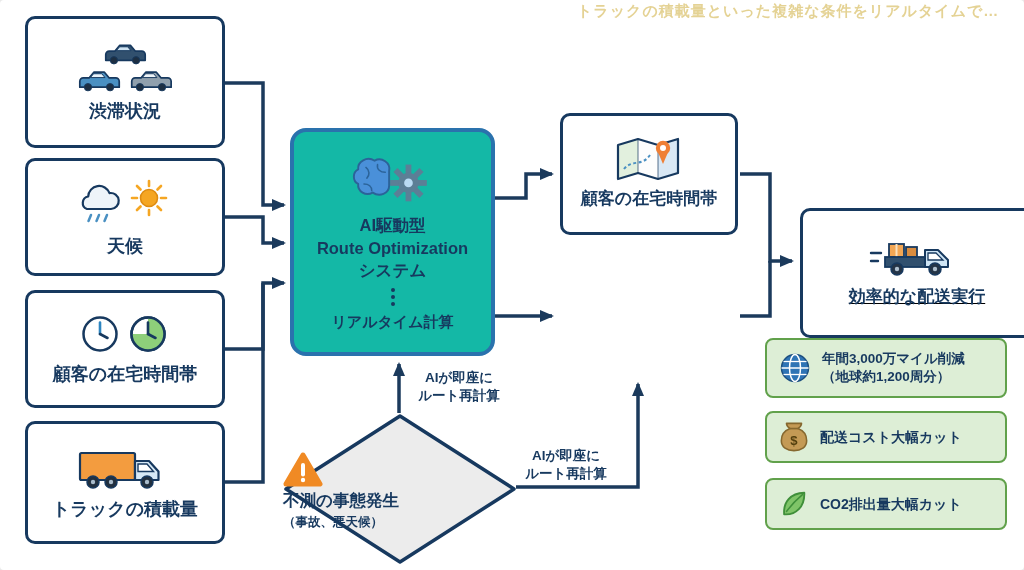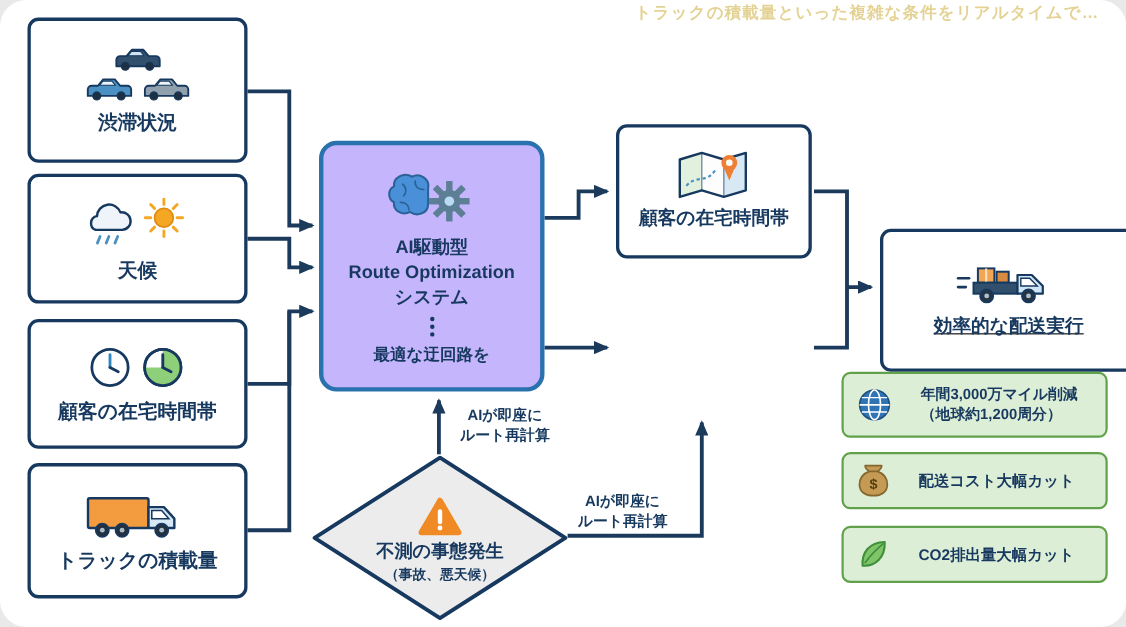--- a/index.html
+++ b/index.html
@@ -1,51 +1,51 @@
 <!DOCTYPE html>
 <html><head>
 <meta charset="utf-8">
 <style>
   html,body{margin:0;padding:0;background:#e9e9e9;}
   .canvas{
     position:relative;width:1024px;height:570px;background:#ffffff;
-    overflow:hidden;border-radius:24px;
+    overflow:hidden;border-radius:4px;
     font-family:"Liberation Sans","DejaVu Sans",sans-serif;
   }
   .watermark{
     position:absolute;top:2px;left:577px;font-size:15px;font-weight:bold;
     color:#cfae3d;opacity:0.55;letter-spacing:1px;white-space:nowrap;z-index:0;
   }
   .box{
     position:absolute;background:#fff;border:3px solid #17395f;border-radius:10px;
     box-sizing:border-box;display:flex;flex-direction:column;align-items:center;
     justify-content:center;gap:7px;z-index:2;
   }
   .label{font-weight:bold;color:#17395f;font-size:17px;text-align:center;line-height:1.3;}
   .input-box{left:25px;width:200px;}
   .input-box .label{font-size:18px;}
   .core-box{
-    left:290px;top:128px;width:205px;height:228px;background:#c4b5fd;
+    left:290px;top:128px;width:205px;height:228px;background:#14b8a6;
     border:4px solid #2a72ad;border-radius:16px;gap:4px;
   }
   .core-title{font-size:16.5px;line-height:1.35;}
   .core-sub{font-weight:bold;color:#17395f;font-size:15px;}
   .dots{display:flex;flex-direction:column;align-items:center;margin:1px 0;}
   .dots span{width:4px;height:4px;background:#17395f;border-radius:50%;margin:1.6px 0;display:block;}
   .out-box{left:560px;width:178px;}
   .result-box{left:800px;top:208px;width:234px;height:130px;text-decoration:underline;}
   .benefit{
     position:absolute;left:765px;width:242px;background:#ddeed6;border:2.5px solid #61a14b;
-    border-radius:8px;box-sizing:border-box;display:flex;align-items:center;gap:26px;
+    border-radius:8px;box-sizing:border-box;display:flex;align-items:center;gap:11px;
     padding:0 12px;z-index:2;
   }
   .btext{font-weight:bold;color:#17395f;font-size:13.5px;line-height:1.35;}
   .incident{position:absolute;left:283px;top:414px;width:234px;height:150px;z-index:2;}
   .incident-content{
-    position:absolute;inset:0;display:flex;flex-direction:column;align-items:center;
+    position:absolute;inset:0;display:flex;flex-direction:column;align-items:flex-start;
     justify-content:center;gap:2px;padding-top:4px;
   }
   .incident-title{font-weight:bold;color:#17395f;font-size:16.5px;}
   .incident-sub{font-weight:bold;color:#17395f;font-size:12.5px;}
   .arrow-label{
     position:absolute;z-index:3;font-weight:bold;color:#17395f;font-size:13.5px;
     line-height:1.35;text-align:center;
   }
   .arrows{position:absolute;inset:0;z-index:1;pointer-events:none;}
 </style>
@@ -172,21 +172,21 @@
     <div class="label core-title">
       <div>AI駆動型</div>
       <div>Route Optimization</div>
       <div>システム</div>
     </div>
     <div class="dots">
         <span></span>
         <span></span>
         <span></span>
       </div>
-    <div class="core-sub">最適な迂回路を</div>
+    <div class="core-sub">リアルタイム計算</div>
   </div>
 
   <div class="box out-box" style="top:113px;height:122px;">
     <svg width="66" height="44" viewBox="0 0 66 44">
       <polygon points="2,8 22,2 22,36 2,42" fill="#e2f0de"></polygon>
       <polygon points="22,2 42,8 42,42 22,36" fill="#fdfdfd"></polygon>
       <polygon points="42,8 62,2 62,36 42,42" fill="#d9e8f5"></polygon>
       <polygon points="2,8 22,2 42,8 62,2 62,36 42,42 22,36 2,42" fill="none" stroke="#17395f" stroke-width="2.2" stroke-linejoin="round"></polygon>
       <line x1="22" y1="2" x2="22" y2="36" stroke="#17395f" stroke-width="1.3" opacity="0.55"></line>
       <line x1="42" y1="8" x2="42" y2="42" stroke="#17395f" stroke-width="1.3" opacity="0.55"></line>

